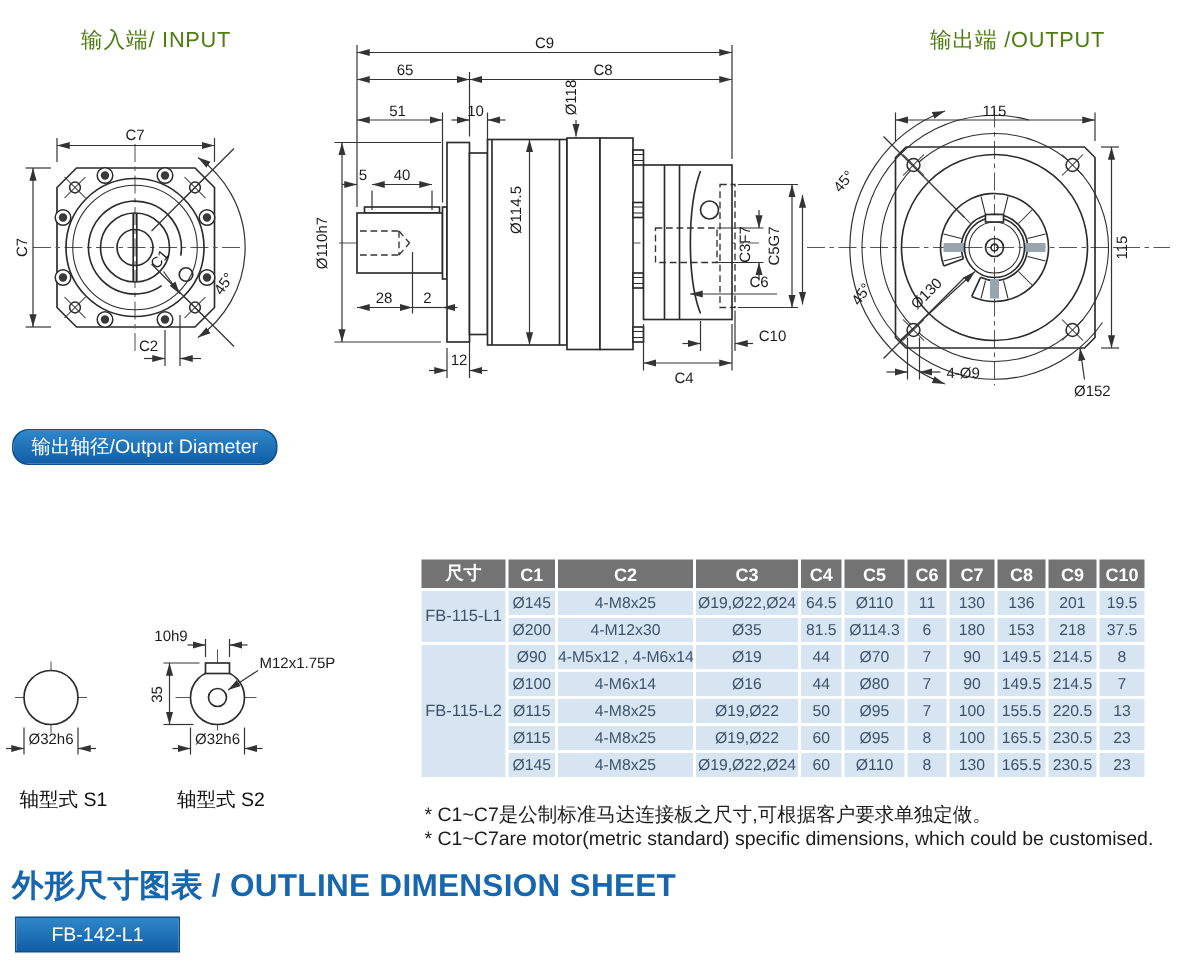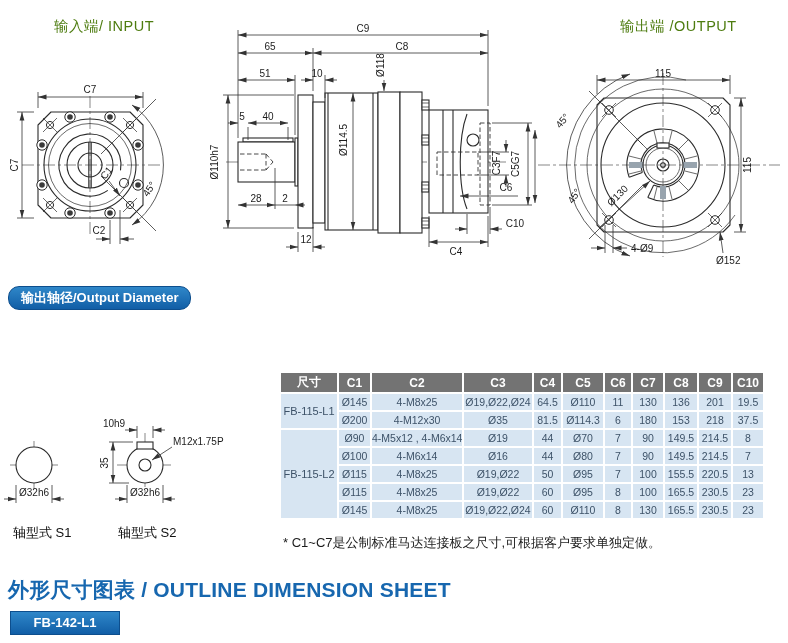--- a/index.html
+++ b/index.html
@@ -2,21 +2,21 @@
 <html><head>
 <meta charset="utf-8">
 <style>
   html,body{margin:0;padding:0;}
   body{width:788px;height:643px;position:relative;background:#fff;overflow:hidden;
        font-family:"Liberation Sans","DejaVu Sans",sans-serif;}
   .abs{position:absolute;}
   .view-title{font-size:14.5px;color:#4d7c0f;letter-spacing:0.5px;}
   .badge{position:absolute;background:linear-gradient(180deg,#2f87c9,#115ea6);
          border:1px solid #0d4e8d;border-radius:11px;color:#fff;font-size:13px;
-         line-height:18px;padding:2px 12px;white-space:nowrap;font-weight:bold;}
+         line-height:18px;padding:2px 12px;white-space:nowrap;}
   .model-badge{border-radius:0;width:84px;text-align:center;}
   .sheet-title{position:absolute;left:8px;top:564px;font-size:21px;font-weight:bold;
                color:#1767af;letter-spacing:0.2px;white-space:nowrap;margin-top:12px;}
   .footnotes{position:absolute;left:283px;top:535px;font-size:13px;color:#1c1c1c;
              line-height:16px;white-space:nowrap;}
   
   .dim-table{position:absolute;left:279px;top:371px;border-collapse:separate;
              border-spacing:2px;table-layout:fixed;width:486px;}
   .dim-table th{background:#737373;color:#fff;font-size:12px;font-weight:bold;
                 height:19px;padding:0;text-align:center;}
@@ -471,17 +471,18 @@
         <td>130</td>
         <td>165.5</td>
         <td>230.5</td>
         <td>23</td>
       </tr>
     </tbody>
 </table>
 
 <div class="footnotes">
     <div>* C1~C7是公制标准马达连接板之尺寸,可根据客户要求单独定做。</div>
+    <div>* C1~C7are motor(metric standard)  specific dimensions, which could be customised.</div>
   </div>
 
 <div class="sheet-title">外形尺寸图表 / OUTLINE DIMENSION SHEET</div>
 
 <div class="badge model-badge" style="left:10px;top:611px;">FB-142-L1</div>
 
 </body></html>

